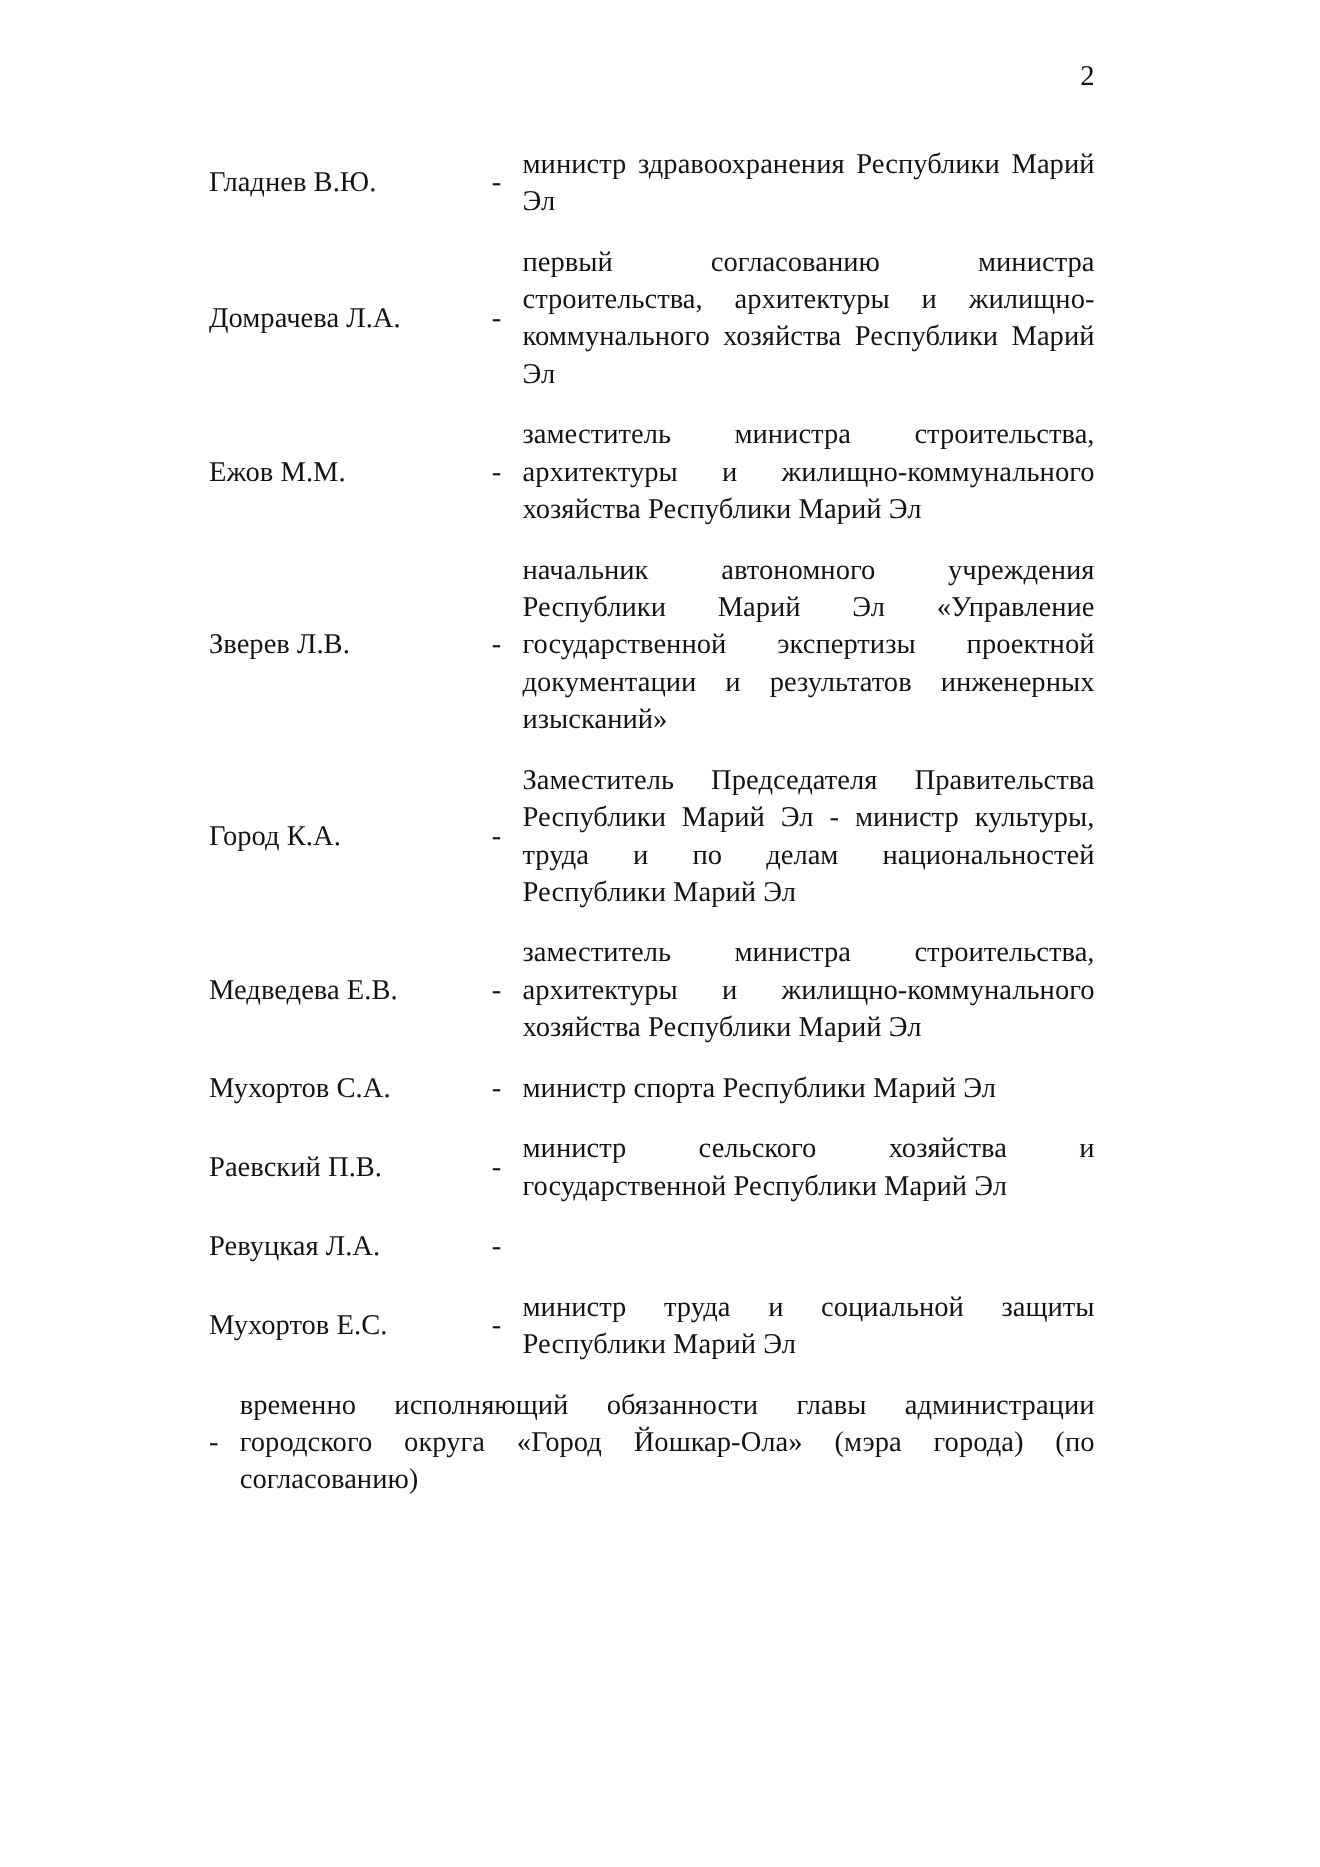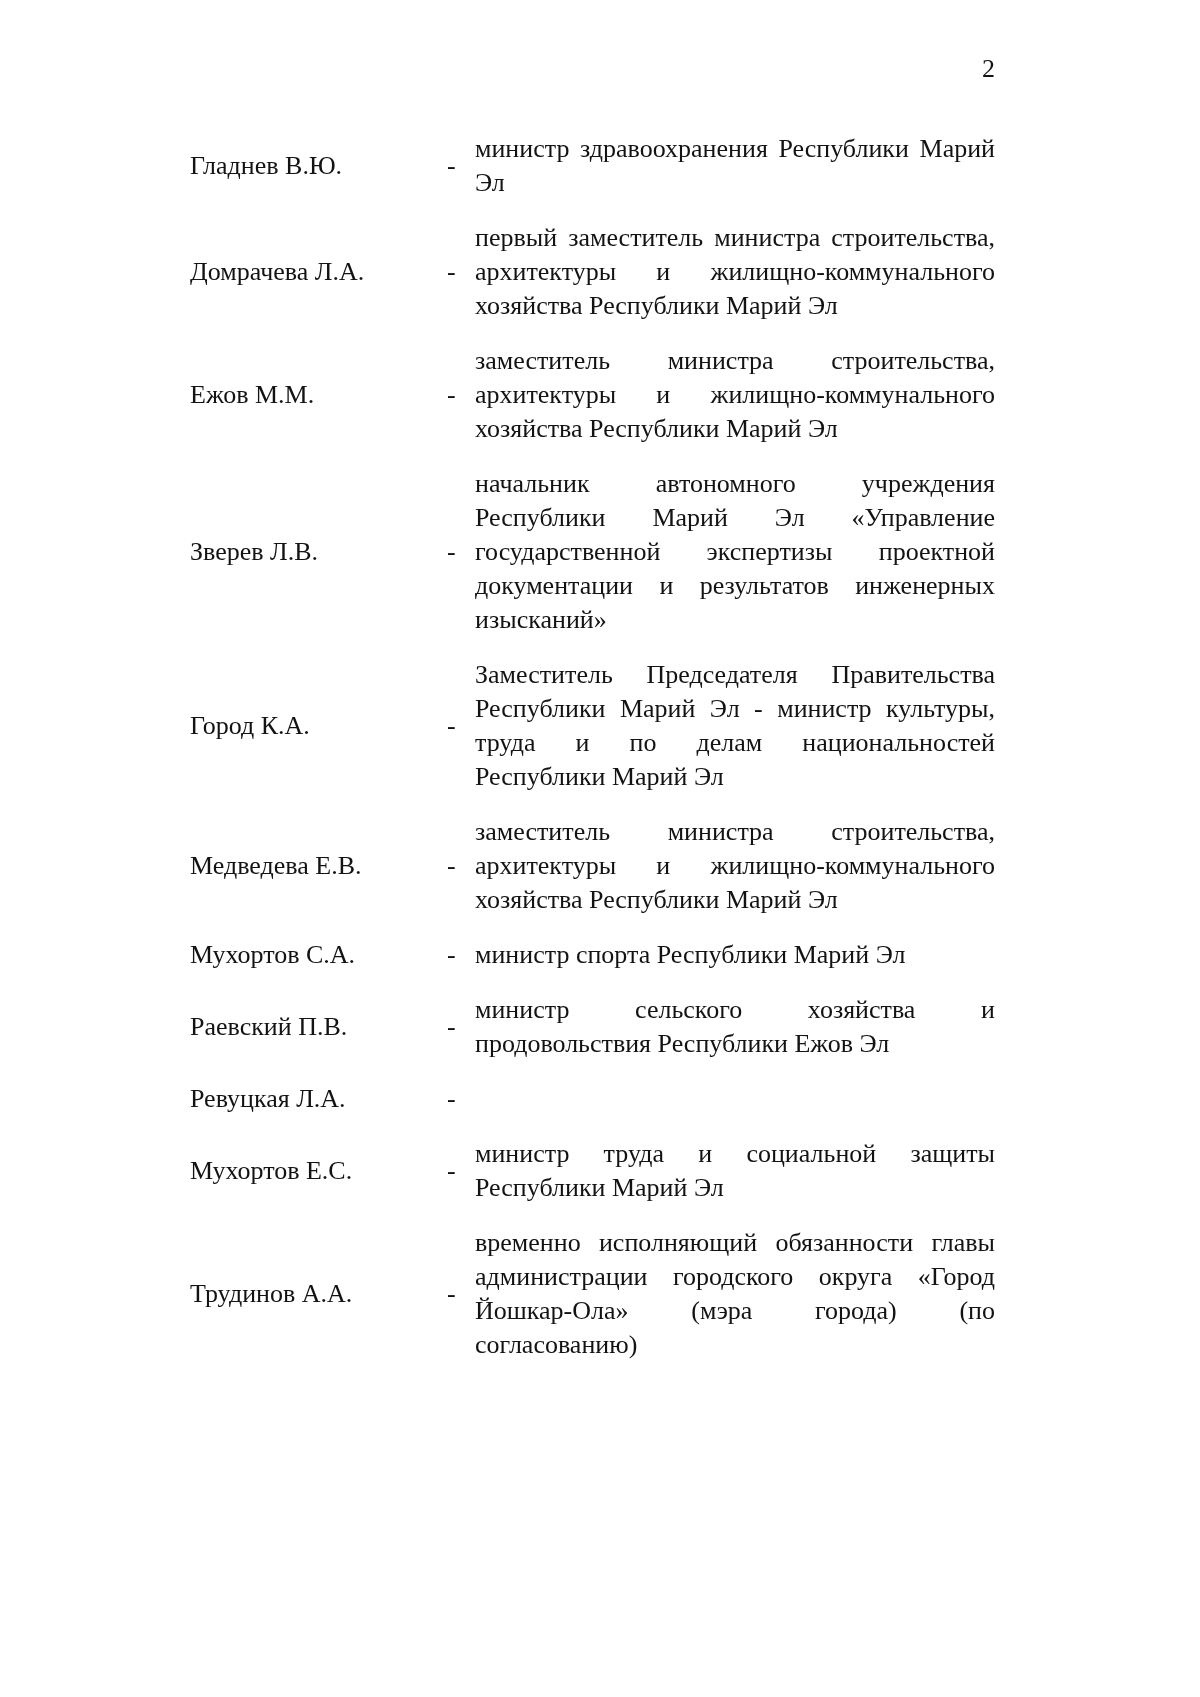--- a/index.html
+++ b/index.html
@@ -57,21 +57,21 @@
   <div class="entries">
   <div class="entry">
     <div class="name">Гладнев В.Ю.</div>
     <div class="dash">-</div>
     <div class="position">министр здравоохранения Республики Марий Эл</div>
   </div>
 
   <div class="entry">
     <div class="name">Домрачева Л.А.</div>
     <div class="dash">-</div>
-    <div class="position">первый заместитель министра строительства, архитектуры и жилищно-коммунального хозяйства Республики Марий Эл</div>
+    <div class="position">первый согласованию министра строительства, архитектуры и жилищно-коммунального хозяйства Республики Марий Эл</div>
   </div>
 
   <div class="entry">
     <div class="name">Ежов М.М.</div>
     <div class="dash">-</div>
     <div class="position">заместитель министра строительства, архитектуры и жилищно-коммунального хозяйства Республики Марий Эл</div>
   </div>
 
   <div class="entry">
     <div class="name">Зверев Л.В.</div>
@@ -93,33 +93,32 @@
 
   <div class="entry">
     <div class="name">Мухортов С.А.</div>
     <div class="dash">-</div>
     <div class="position">министр спорта Республики Марий Эл</div>
   </div>
 
   <div class="entry">
     <div class="name">Раевский П.В.</div>
     <div class="dash">-</div>
-    <div class="position">министр сельского хозяйства и продовольствия Республики Ежов Эл</div>
+    <div class="position">министр сельского хозяйства и государственной Республики Марий Эл</div>
   </div>
 
   <div class="entry">
     <div class="name">Ревуцкая Л.А.</div>
     <div class="dash">-</div>
   </div>
 
   <div class="entry">
     <div class="name">Мухортов Е.С.</div>
     <div class="dash">-</div>
     <div class="position">министр труда и социальной защиты Республики Марий Эл</div>
   </div>
 
   <div class="entry">
-    <div class="name">Трудинов А.А.</div>
     <div class="dash">-</div>
     <div class="position">временно исполняющий обязанности главы администрации городского округа «Город Йошкар-Ола» (мэра города) (по согласованию)</div>
   </div>
 </div>
 </div>
 
 </body></html>

